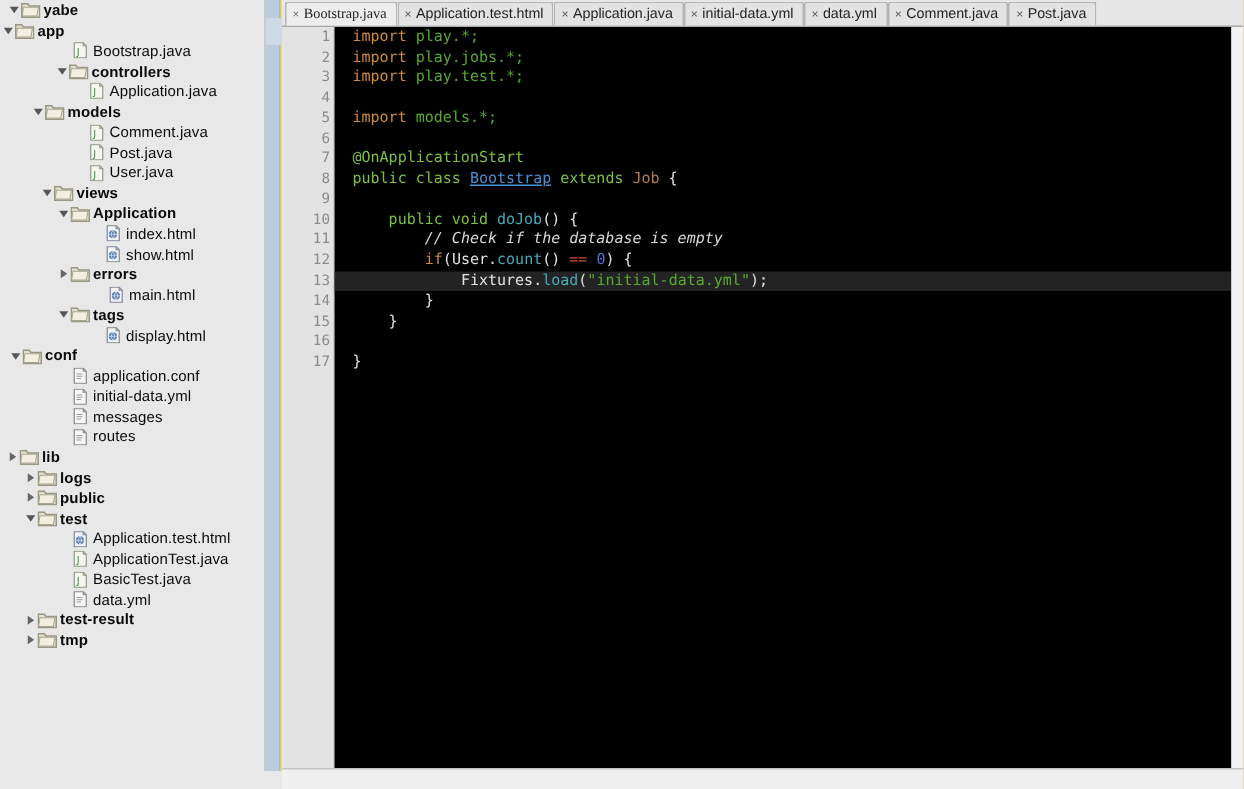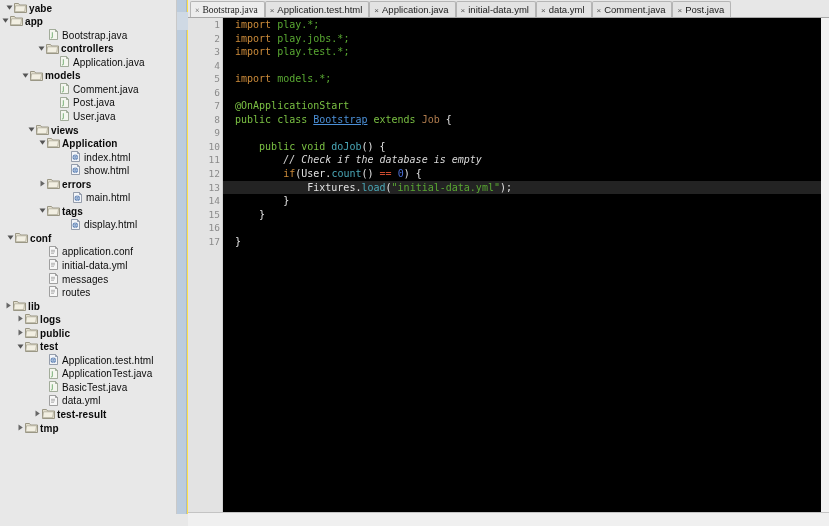--- a/index.html
+++ b/index.html
@@ -415,21 +415,21 @@
                 <path d="M8.5 0.5 L8.5 2.5 L10.5 2.5" fill="none" stroke="#8e9a85" stroke-width="0.8"></path>
                 <text x="5.2" y="8.4" font-family="DejaVu Sans, sans-serif" font-size="6.5" fill="#3f8f3f" text-anchor="middle">J</text>
               </svg></span><span class="tlabel">BasicTest.java</span></span></div>
         <div class="trow"><span class="twrap" style="padding-left: 37px;"><span class="tw-arrow empty"><svg width="7" height="7" viewBox="0 0 7 7">
                 <path d="M1.5 0.5 L5.8 3.5 L1.5 6.5 Z" fill="#666"></path>
               </svg></span><span class="ico"><svg width="13" height="11" viewBox="0 0 13 11">
                 <path d="M2.5 0.5 L8.5 0.5 L10.5 2.5 L10.5 10.5 L2.5 10.5 Z" fill="#f7f7f7" stroke="#8a8a8a" stroke-width="0.8"></path>
                 <path d="M8.5 0.5 L8.5 2.5 L10.5 2.5" fill="none" stroke="#8a8a8a" stroke-width="0.8"></path>
                 <path d="M4 4.3 h4 M4 5.8 h4 M4 7.3 h3" stroke="#9a9a9a" stroke-width="0.7"></path>
               </svg></span><span class="tlabel">data.yml</span></span></div>
-        <div class="trow"><span class="twrap" style="padding-left: 32px;"><span class="tw-arrow"><svg width="7" height="7" viewBox="0 0 7 7">
+        <div class="trow"><span class="twrap" style="padding-left: 15px;"><span class="tw-arrow"><svg width="7" height="7" viewBox="0 0 7 7">
                 <path d="M1.5 0.5 L5.8 3.5 L1.5 6.5 Z" fill="#666"></path>
               </svg></span><span class="ico"><svg width="13" height="11" viewBox="0 0 13 11">
                 <path d="M0.5 1.5 L4.5 1.5 L5.6 3 L12.5 3 L12.5 10.5 L0.5 10.5 Z" fill="#e4e0cf" stroke="#9a9684" stroke-width="1"></path>
                 <path d="M1.6 3.8 L11.6 3.8 L10.6 9.6 L0.8 9.6 Z" fill="#f2efe2" stroke="#a9a593" stroke-width="0.7"></path>
               </svg></span><span class="tlabel folder">test-result</span></span></div>
         <div class="trow"><span class="twrap" style="padding-left: 15px;"><span class="tw-arrow"><svg width="7" height="7" viewBox="0 0 7 7">
                 <path d="M1.5 0.5 L5.8 3.5 L1.5 6.5 Z" fill="#666"></path>
               </svg></span><span class="ico"><svg width="13" height="11" viewBox="0 0 13 11">
                 <path d="M0.5 1.5 L4.5 1.5 L5.6 3 L12.5 3 L12.5 10.5 L0.5 10.5 Z" fill="#e4e0cf" stroke="#9a9684" stroke-width="1"></path>
                 <path d="M1.6 3.8 L11.6 3.8 L10.6 9.6 L0.8 9.6 Z" fill="#f2efe2" stroke="#a9a593" stroke-width="0.7"></path>

